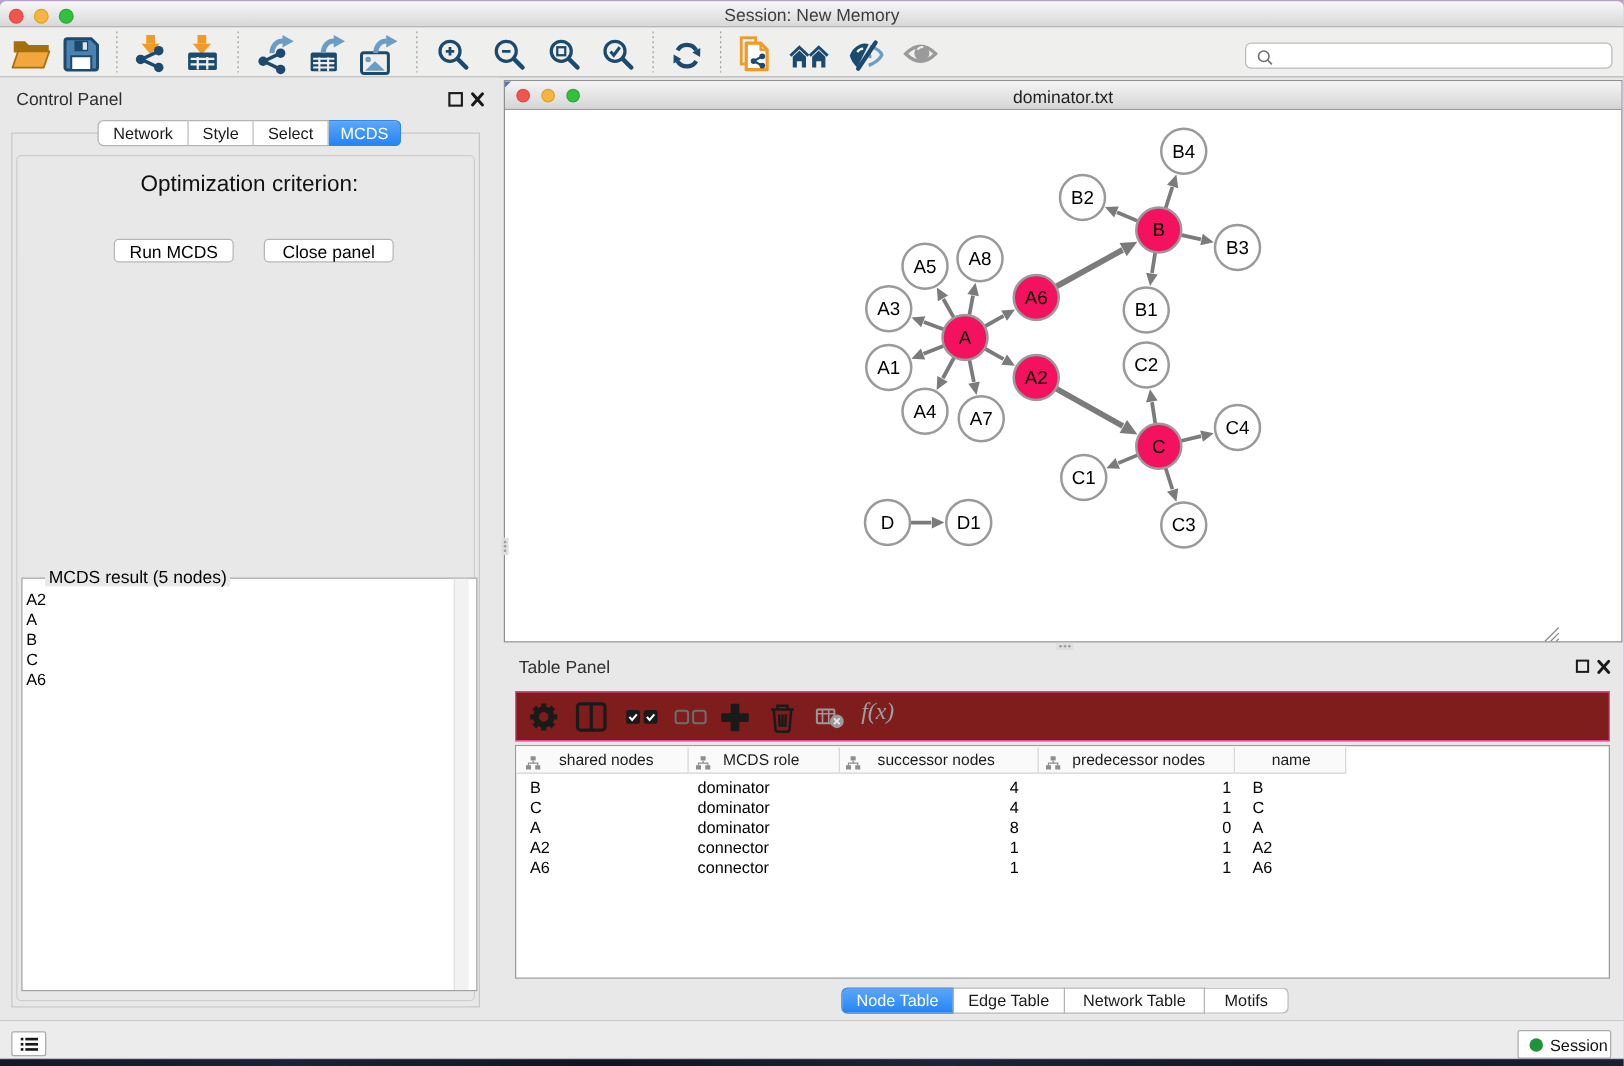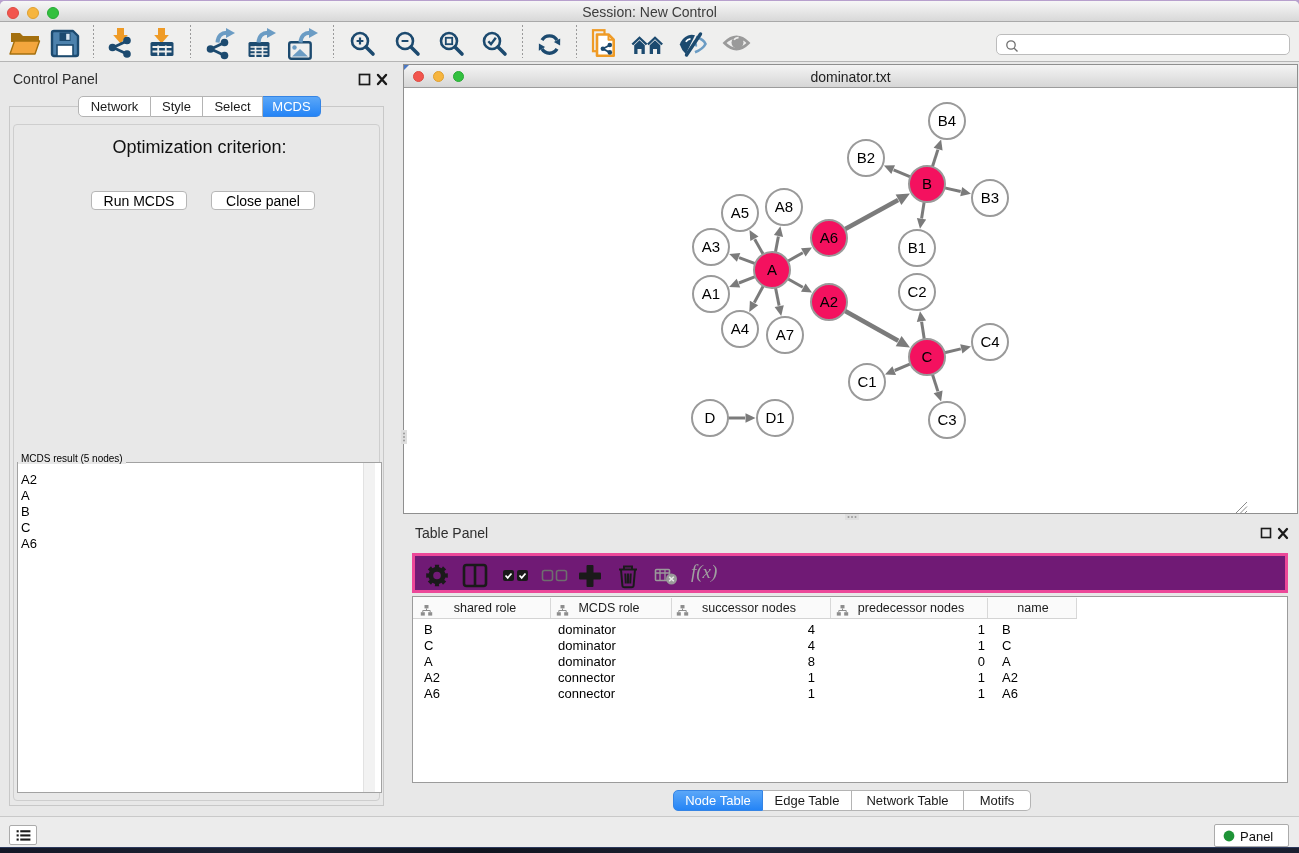--- a/index.html
+++ b/index.html
@@ -32,47 +32,47 @@
   #cpinner   { left:13px; top:62px; width:367px; height:677px; border:1px solid #cecece; border-radius:4px; }
   #optlabel  { left:0; top:75px; width:399px; text-align:center; font-size:18px; color:#111; }
   #dropdown  { left:43px; top:97px; width:311px; height:20px; background:#fff;
                border:1px solid #b6b6b6; border-radius:5px; }
   #dropdown .txt { position:absolute; left:12px; top:2px; font-size:14px; color:#000; }
   #stepper { position:absolute; right:-1px; top:-1px; width:21px; height:20px;
              background:linear-gradient(#5fabf9,#1f7ef5); border-radius:0 5px 5px 0; }
   .pbtn { background:#fff; border:1px solid #b6b6b6; border-radius:4px; font-size:14px;
           color:#000; display:flex; align-items:center; justify-content:center; }
   #fieldset { left:17px; top:400px; width:365px; height:331px; border:1px solid #a2a2a2; background:#fff; }
-  #legend { left:18px; top:391px; font-size:10px; color:#000; background:#e8e8e8; padding:0 3px; z-index:2; }
+  #legend { left:36px; top:391px; font-size:14px; color:#000; background:#e8e8e8; padding:0 3px; z-index:2; }
   #mcdslist { font-size:13px; color:#000; line-height:16px; left:21px; top:410px; }
   #scrolltrack { left:363px; top:401px; width:12px; height:329px; background:#f2f2f2; border-left:1px solid #e2e2e2; }
   
   #netwin { left:403px; top:63px; width:895px; height:450px; background:#fff; border:1px solid #8f8f8f; }
   #nettitle { left:0; top:0; width:893px; height:23px; background:linear-gradient(#f4f4f4,#d6d6d6);
               border-bottom:1px solid #9c9c9c; }
   #nettext { left:0; top:4px; width:893px; text-align:center; font-size:14px; color:#1f1f1f; }
   
   #tphead { left:415px; top:524px; font-size:14px; color:#2e2e2e; }
-  #tptools { left:412px; top:552px; width:876px; height:40px; background:#701a75; border:3px solid #ec4899; }
+  #tptools { left:412px; top:552px; width:876px; height:40px; background:#7f1d1d; border:1px solid #ec4899; }
   #tpbox { left:412px; top:595px; width:876px; height:187px; background:#fff; border:1px solid #9b9b9b; }
   #tphdr { left:0; top:0; width:664px; height:22px; background:#fafafa; border-bottom:1px solid #d4d4d4; }
   .hsep { top:1px; width:1px; height:20px; background:#d8d8d8; }
   .htxt { top:4px; font-size:12.5px; color:#1c1c1c; position:absolute; }
   .cell { position:absolute; font-size:13px; color:#000; }
   #btabs { left:673px; top:789px; height:31px; display:flex; font-size:13px; color:#1a1a1a; }
   
   #statusline { left:0; top:815px; width:1299px; height:1px; background:#c9c9c9; }
   #statusbar { left:0; top:816px; width:1299px; height:31px; background:#ececec; }
   .sbtn { background:#fff; border:1px solid #ababab; border-radius:2px; }
 </style>
 </head>
 <body>
 <div id="appwin" class="abs">
   <div id="titlebar" class="abs">
-    <div id="maintitle" class="abs">Session: New Control</div>
+    <div id="maintitle" class="abs">Session: New Memory</div>
     <div class="tl abs" style="left:7px;top:6px;width:12px;height:12px;background:#f2554e;border:0.5px solid #dd4b42;"></div>
     <div class="tl abs" style="left:27px;top:6px;width:12px;height:12px;background:#f6b53f;border:0.5px solid #e0a02f;"></div>
     <div class="tl abs" style="left:47px;top:6px;width:12px;height:12px;background:#33c03f;border:0.5px solid #27aa35;"></div>
   </div>
   <div id="toolbar" class="abs">
     <div class="tsep abs" style="left:93px"></div>
     <div class="tsep abs" style="left:190px"></div>
     <div class="tsep abs" style="left:333px"></div>
     <div class="tsep abs" style="left:522px"></div>
     <div class="tsep abs" style="left:576px"></div>
@@ -387,21 +387,21 @@
 <rect x="0.8" y="8.2" width="4" height="3.4" fill="#8d8d8d"></rect>
 <rect x="8.2" y="8.2" width="4" height="3.4" fill="#8d8d8d"></rect>
 <path d="M6.5,4.5 v2 M2.8,8.2 v-1.7 h7.4 v1.7" fill="none" stroke="#8d8d8d" stroke-width="1"></path>
 </svg>
 <svg class="abs" style="left:423px;top:7px" width="13" height="13" viewBox="0 0 13 13">
 <rect x="4.5" y="1" width="4" height="3.4" fill="#8d8d8d"></rect>
 <rect x="0.8" y="8.2" width="4" height="3.4" fill="#8d8d8d"></rect>
 <rect x="8.2" y="8.2" width="4" height="3.4" fill="#8d8d8d"></rect>
 <path d="M6.5,4.5 v2 M2.8,8.2 v-1.7 h7.4 v1.7" fill="none" stroke="#8d8d8d" stroke-width="1"></path>
 </svg>
-<div class="htxt" style="left:-8px;width:160px;text-align:center;">shared role</div>
+<div class="htxt" style="left:-8px;width:160px;text-align:center;">shared nodes</div>
 <div class="htxt" style="left:116px;width:160px;text-align:center;">MCDS role</div>
 <div class="htxt" style="left:256px;width:160px;text-align:center;">successor nodes</div>
 <div class="htxt" style="left:418px;width:160px;text-align:center;">predecessor nodes</div>
 <div class="htxt" style="left:540px;width:160px;text-align:center;">name</div>
 <div class="cell" style="left:11px;top:25.0px;">B</div>
 <div class="cell" style="left:145px;top:25.0px;">dominator</div>
 <div class="cell" style="left:322px;top:25.0px;width:80px;text-align:right;">4</div>
 <div class="cell" style="left:492px;top:25.0px;width:80px;text-align:right;">1</div>
 <div class="cell" style="left:589px;top:25.0px;">B</div>
 <div class="cell" style="left:11px;top:41.1px;">C</div>
@@ -442,17 +442,17 @@
             <rect x="4.5" y="6.6" width="12.5" height="2.6"></rect>
           <rect x="0" y="11.7" width="2.6" height="2.6"></rect>
             <rect x="4.5" y="11.7" width="12.5" height="2.6"></rect>
         </g>
       </svg>
     </div>
     <div class="sbtn abs" style="left:1214px;top:7px;width:75px;height:23px;">
       <svg style="position:absolute;left:8px;top:5px" width="12" height="12">
           <circle cx="6" cy="6" r="5.4" fill="#1e9437"></circle>
         </svg>
-      <div style="position:absolute;left:25px;top:4px;font-size:13px;color:#111;">Panel</div>
+      <div style="position:absolute;left:25px;top:4px;font-size:13px;color:#111;">Session</div>
     </div>
   </div>
 </div>
 <div id="deskbottom" class="abs"></div>
 
 </body></html>

